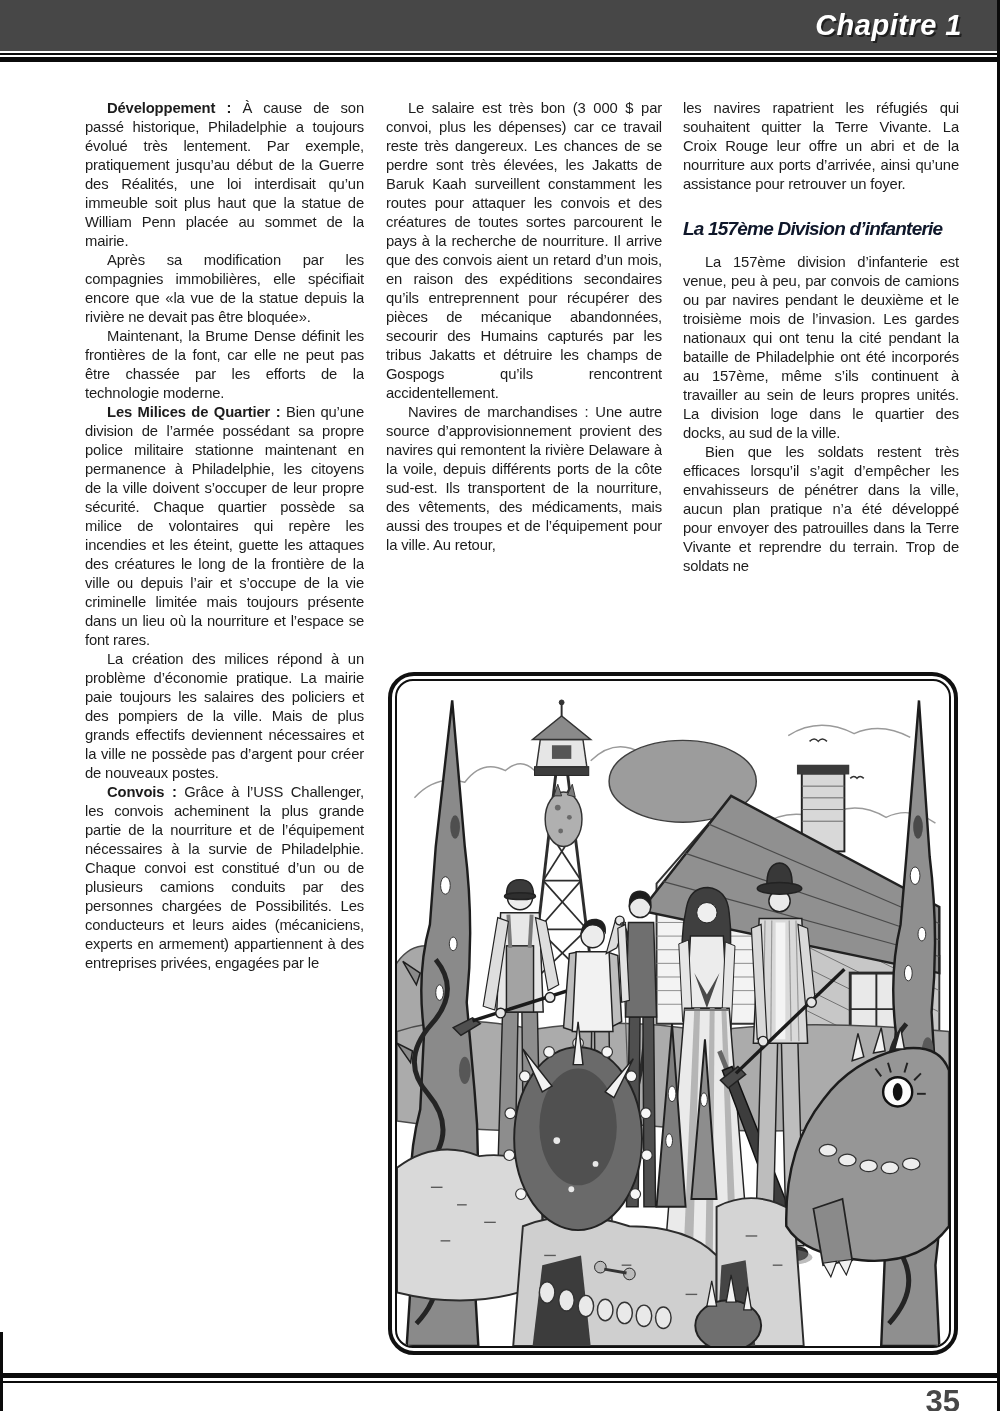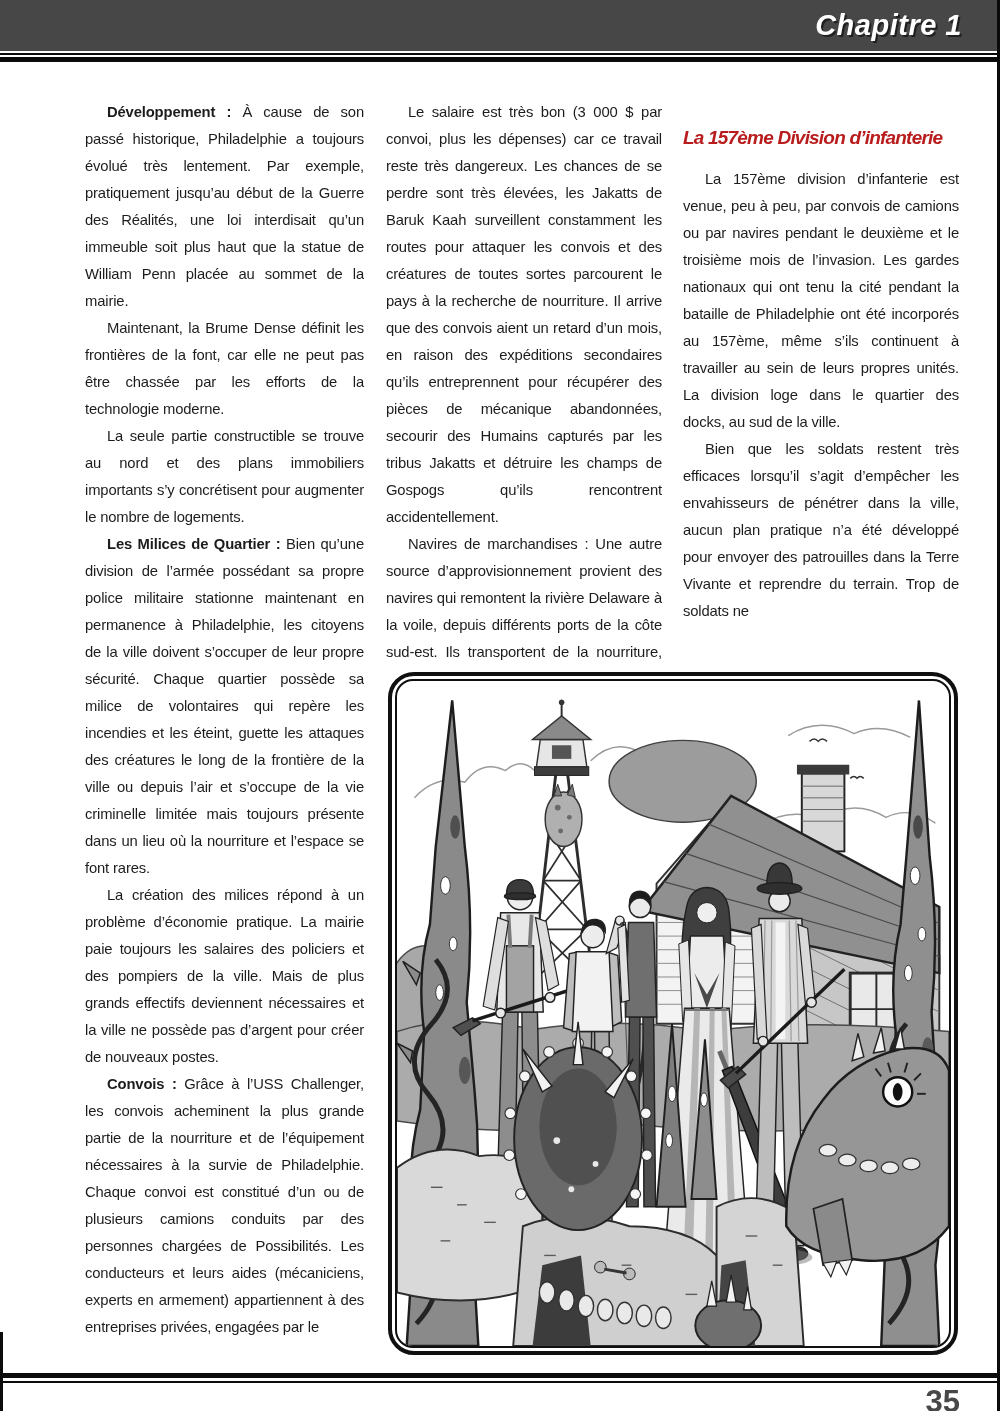--- a/index.html
+++ b/index.html
@@ -18,32 +18,32 @@
   .rule-thin-top{top:53px;height:2px;}
   .rule-thick-top{top:57px;height:5px;}
   .rule-thick-bottom{top:1373px;height:5px;}
   .rule-thin-bottom{top:1381px;height:2px;}
   .page-number{position:absolute;top:1384px;right:40px;font-size:31px;font-weight:bold;color:#474747;}
   .edge{position:absolute;background:#0b0b0b;}
   .edge-right{top:0;right:0;width:3px;height:1411px;}
   .edge-left{left:0;top:1332px;width:3px;height:79px;}
   
   .col{
-    position:absolute;top:99px;font-size:14.8px;line-height:27px;letter-spacing:-0.15px;
+    position:absolute;top:99px;font-size:14.8px;line-height:19px;letter-spacing:-0.15px;
     text-align:justify;color:#1c1c1c;overflow:hidden;
   }
   #col1{left:85px;width:279px;height:1265px;}
   #col2{left:386px;width:276px;height:566px;}
   #col3{left:683px;width:276px;height:566px;}
   .col p{margin:0;text-indent:22px;}
   .col p.noindent{text-indent:0;}
   .col .para-label{font-weight:bold;}
   .col h2.col-heading{
     margin:25px 0 15px;font-size:19px;font-style:italic;font-weight:bold;
-    letter-spacing:-0.8px;white-space:nowrap;text-indent:0;color:#b91c1c;
+    letter-spacing:-0.8px;white-space:nowrap;text-indent:0;color:#0f172a;
   }
   
   figure.illustration{
     position:absolute;left:388px;top:672px;width:570px;height:683px;margin:0;
     border:4px solid #101010;border-radius:26px;box-sizing:border-box;padding:3px;background:#fff;
   }
   .illustration-inner{
     width:100%;height:100%;border:2px solid #101010;border-radius:18px;
     box-sizing:border-box;overflow:hidden;background:#fff;
   }
@@ -56,31 +56,32 @@
 
   <header class="header-bar">
     <span class="chapter-title">Chapitre 1</span>
   </header>
   <div class="rule rule-thin-top"></div>
   <div class="rule rule-thick-top"></div>
 
   <main>
     <section class="col" id="col1">
         <p><strong class="para-label">Développement : </strong>À cause de son passé historique, Philadelphie a toujours évolué très lentement. Par exemple, pratiquement jusqu’au début de la Guerre des Réalités, une loi interdisait qu’un immeuble soit plus haut que la statue de William Penn placée au sommet de la mairie.</p>
+        <p>Après sa modification par les compagnies immobilières, elle spécifiait encore que «la vue de la statue depuis la rivière ne devait pas être bloquée».</p>
         <p>Maintenant, la Brume Dense définit les frontières de la font, car elle ne peut pas être chassée par les efforts de la technologie moderne.</p>
-        <p>La seule partie constructible se trouve au nord et des plans immobiliers importants s’y concrétisent pour augmenter le nombre de logements.</p>
         <p><strong class="para-label">Les Milices de Quartier : </strong>Bien qu’une division de l’armée possédant sa propre police militaire stationne maintenant en permanence à Philadelphie, les citoyens de la ville doivent s’occuper de leur propre sécurité. Chaque quartier possède sa milice de volontaires qui repère les incendies et les éteint, guette les attaques des créatures le long de la frontière de la ville ou depuis l’air et s’occupe de la vie criminelle limitée mais toujours présente dans un lieu où la nourriture et l’espace se font rares.</p>
         <p>La création des milices répond à un problème d’économie pratique. La mairie paie toujours les salaires des policiers et des pompiers de la ville. Mais de plus grands effectifs deviennent nécessaires et la ville ne possède pas d’argent pour créer de nouveaux postes.</p>
         <p><strong class="para-label">Convois : </strong>Grâce à l’USS Challenger, les convois acheminent la plus grande partie de la nourriture et de l’équipement nécessaires à la survie de Philadelphie. Chaque convoi est constitué d’un ou de plusieurs camions conduits par des personnes chargées de Possibilités. Les conducteurs et leurs aides (mécaniciens, experts en armement) appartiennent à des entreprises privées, engagées par le</p>
       </section>
     <section class="col" id="col2">
         <p>Le salaire est très bon (3 000 $ par convoi, plus les dépenses) car ce travail reste très dangereux. Les chances de se perdre sont très élevées, les Jakatts de Baruk Kaah surveillent constamment les routes pour attaquer les convois et des créatures de toutes sortes parcourent le pays à la recherche de nourriture. Il arrive que des convois aient un retard d’un mois, en raison des expéditions secondaires qu’ils entreprennent pour récupérer des pièces de mécanique abandonnées, secourir des Humains capturés par les tribus Jakatts et détruire les champs de Gospogs qu’ils rencontrent accidentellement.</p>
         <p>Navires de marchandises : Une autre source d’approvisionnement provient des navires qui remontent la rivière Delaware à la voile, depuis différents ports de la côte sud-est. Ils transportent de la nourriture, des vêtements, des médicaments, mais aussi des troupes et de l’équipement pour la ville. Au retour,</p>
       </section>
     <section class="col" id="col3">
+        <p class="noindent">les navires rapatrient les réfugiés qui souhaitent quitter la Terre Vivante. La Croix Rouge leur offre un abri et de la nourriture aux ports d’arrivée, ainsi qu’une assistance pour retrouver un foyer.</p>
         <h2 class="col-heading">La 157ème Division d’infanterie</h2>
         <p>La 157ème division d’infanterie est venue, peu à peu, par convois de camions ou par navires pendant le deuxième et le troisième mois de l’invasion. Les gardes nationaux qui ont tenu la cité pendant la bataille de Philadelphie ont été incorporés au 157ème, même s’ils continuent à travailler au sein de leurs propres unités. La division loge dans le quartier des docks, au sud de la ville.</p>
         <p>Bien que les soldats restent très efficaces lorsqu’il s’agit d’empêcher les envahisseurs de pénétrer dans la ville, aucun plan pratique n’a été développé pour envoyer des patrouilles dans la Terre Vivante et reprendre du terrain. Trop de soldats ne</p>
       </section>
 
     <figure class="illustration" aria-label="Miliciens armés (fermiers, femme en robe, homme au chapeau) devant une ferme et une tour de guet, cernés par la végétation extraterrestre épineuse de la Terre Vivante">
       <div class="illustration-inner">
         <svg viewBox="0 0 570 683" preserveAspectRatio="none">
 
           <g stroke="#9a9a9a" stroke-width="1.5" fill="none">

